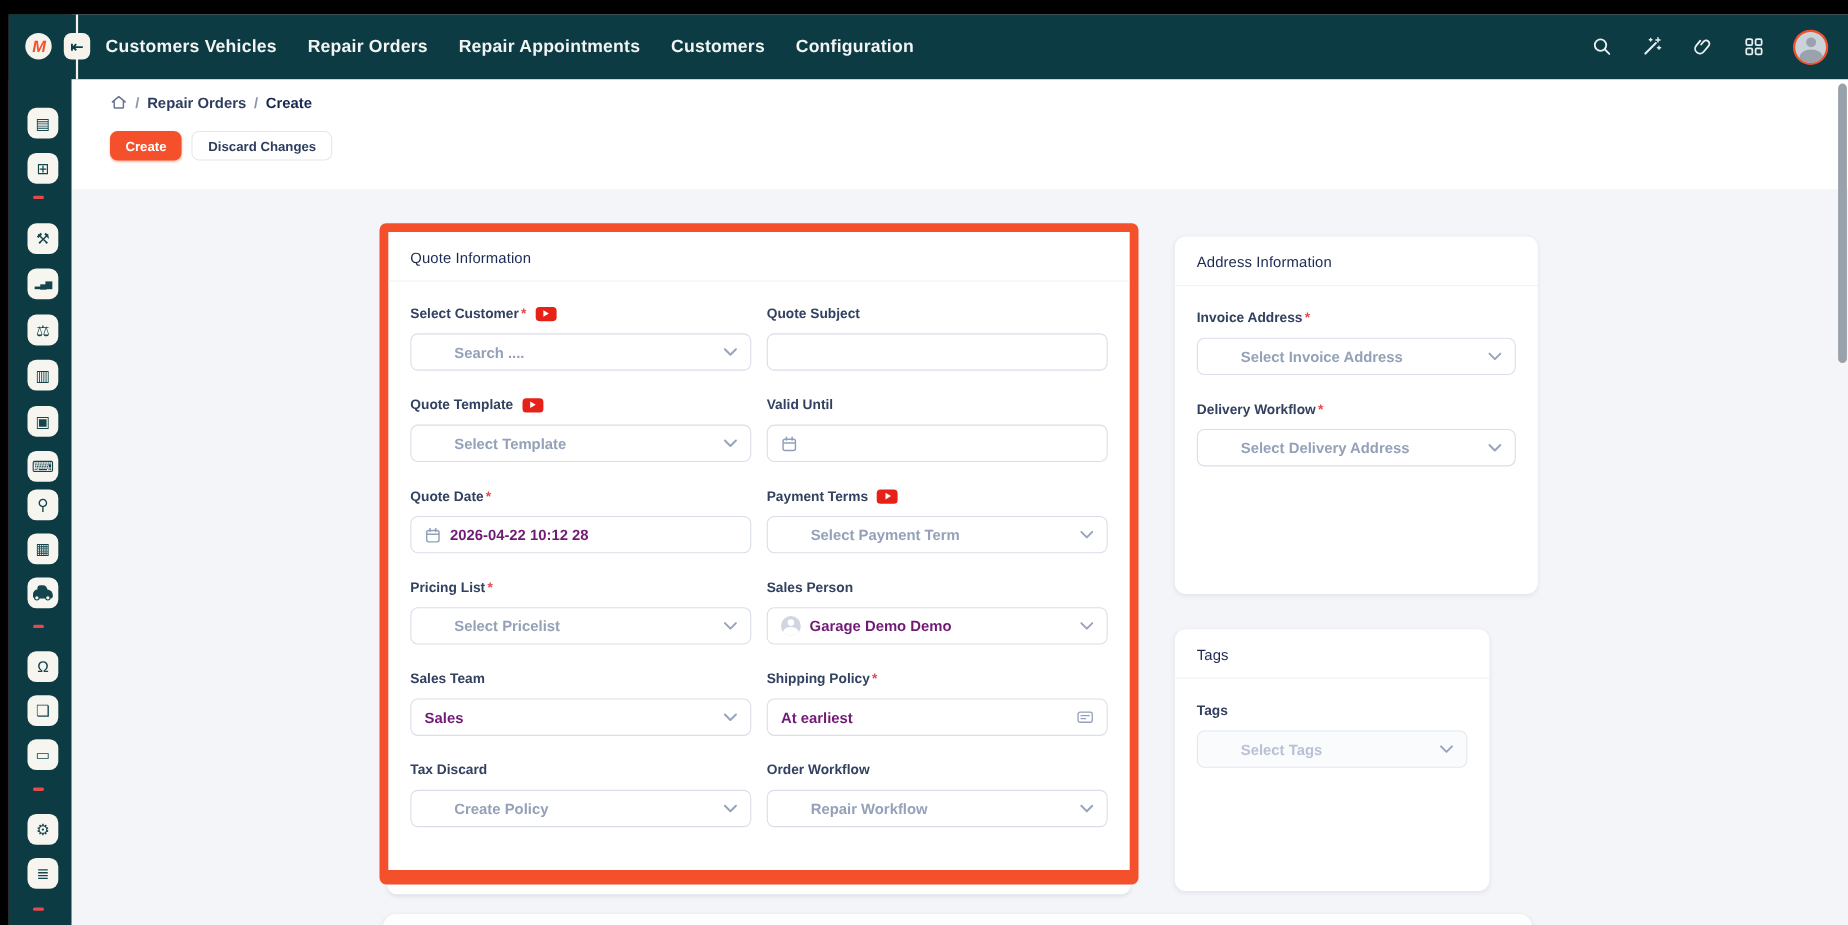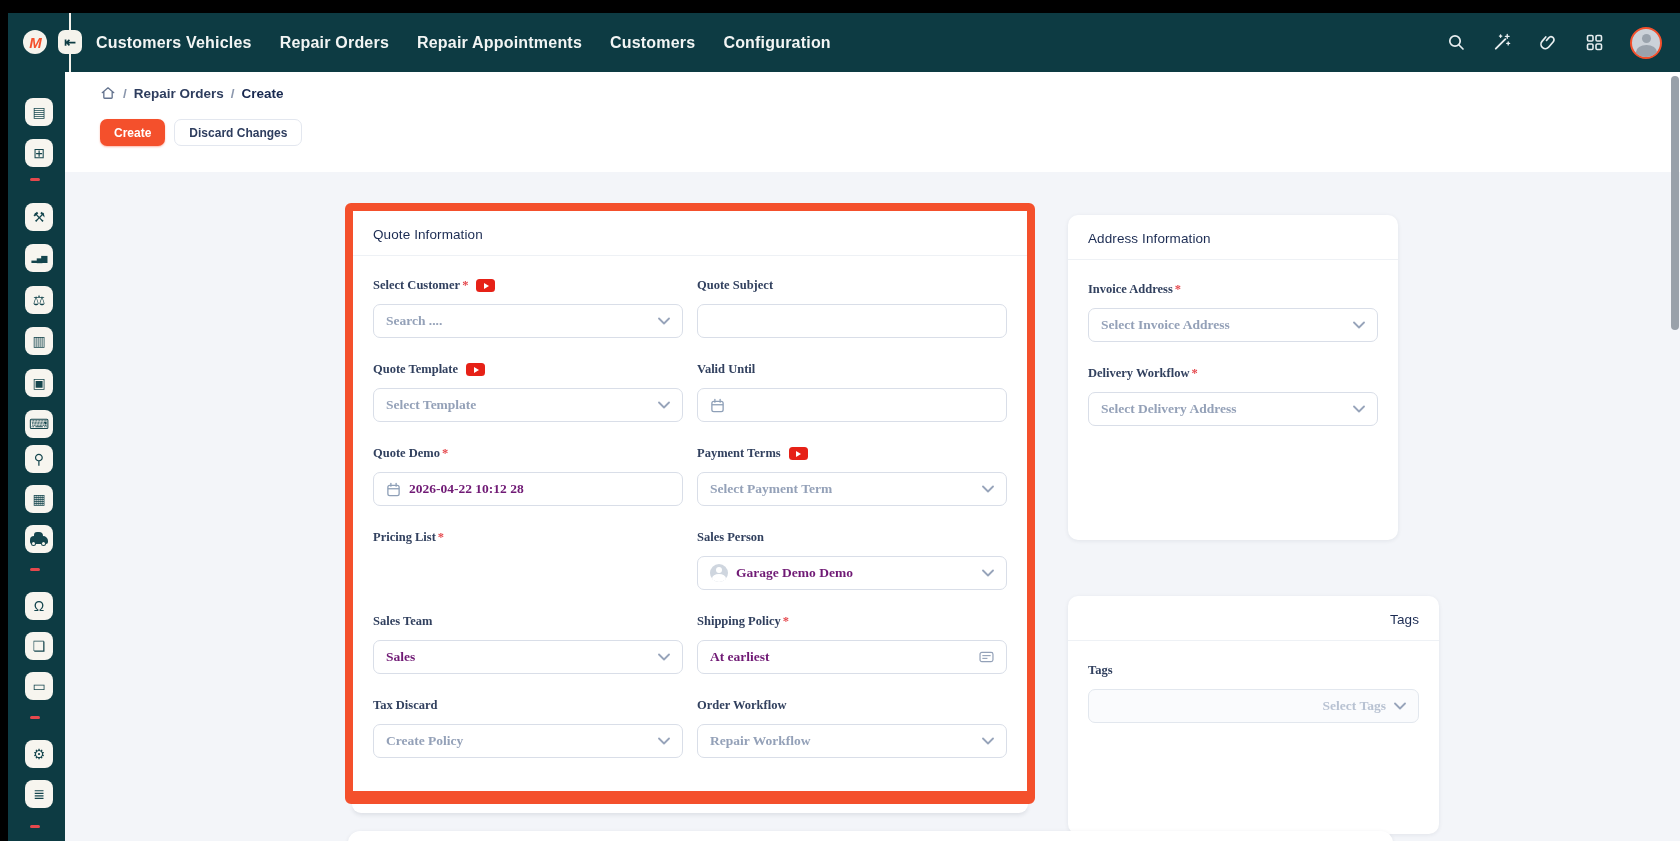--- a/index.html
+++ b/index.html
@@ -51,48 +51,48 @@
   .btn-create { background:#f4502c; color:#fff; box-shadow:0 1px 2px rgba(244,80,44,.4); }
   .btn-discard { background:#fff; color:#2e3d5e; border:1px solid #e3e7ef; }
 
   
   .scroll-thumb { position:absolute; right:1px; top:76px; width:8px; height:254px; background:#99a1aa; border-radius:4px; z-index:70; cursor:pointer; }
 
   
   .card { position:absolute; background:#fff; border-radius:10px; box-shadow:0 1px 4px rgba(25,39,60,.08); }
   .card-header { padding:16px 20px 13px 20px; border-bottom:1px solid #eef1f5; }
   .card-title { font-size:13.5px; font-weight:normal; color:#1b2b52; letter-spacing:.1px; }
-  .card-body { padding:22px 20px 0 20px;font-family:Liberation Serif, serif; }
+  .card-body { padding:22px 20px 0 20px; }
 
   .quote-frame { position:absolute; left:345px; top:203px; width:690px; height:601px; background:#fff;
                  border:8px solid #f4502c; border-bottom-width:13px; border-radius:6px; z-index:10; overflow:hidden; }
   .quote-peek { position:absolute; left:352px; top:804px; width:676px; height:9px; background:#fff;
                 border-radius:0 0 10px 10px; box-shadow:0 2px 4px rgba(25,39,60,.10); }
   .fields-grid { display:grid; grid-template-columns:1fr 1fr; column-gap:14px; }
 
   .field { margin-bottom:24px; }
   .field-label { display:flex; align-items:center; gap:8px; margin-bottom:11px; font-size:12.5px; font-weight:bold; color:#32415f; }
   .req { color:#e5484d; font-weight:bold; margin-left:-6px; }
   .yt { width:19px; height:13px; background:#e62117; border-radius:3.5px; position:relative; display:inline-block; }
   .yt::after { content:""; position:absolute; left:7.5px; top:3.5px; border-left:5px solid #fff; border-top:3px solid transparent; border-bottom:3px solid transparent; }
 
   .control { height:34px; border:1px solid #d9dee8; border-radius:7px; background:#fff; display:flex; align-items:center;
              padding:0 12px; gap:8px; font-size:13.5px; font-weight:600; cursor:pointer; }
   .control .txt { flex:1; white-space:nowrap; overflow:hidden; }
-  .placeholder { color:#94a1b8; }
+  .placeholder { color:#94a1b8;margin-left:27px; }
   .value { color:#701a75; }
   .control-disabled { background:#fafbfd; border-color:#e2e7ee; }
   .control-disabled .placeholder { color:#b8c2d2; }
 
   .avatar-sm { width:18px; height:18px; border-radius:50%; background:#cfd6df; position:relative; overflow:hidden; flex:0 0 auto; }
   .avatar-sm::before { content:""; position:absolute; top:3px; left:6px; width:6px; height:6px; border-radius:50%; background:#fff; }
   .avatar-sm::after  { content:""; position:absolute; top:10px; left:2px; width:14px; height:9px; border-radius:50% 50% 0 0; background:#fff; }
 
   .address-card { left:1068px; top:215px; width:330px; height:325px; }
-  .tags-card    { left:1068px; top:596px; width:371px; height:238px;text-align:right; }
+  .tags-card    { left:1068px; top:572px; width:286px; height:238px; }
   .bottom-panel { left:348px; top:831px; width:1045px; height:24px; border-radius:12px 12px 0 0; }
 
   svg { display:block; }
 </style>
 </head>
 <body>
 
 <div class="stage">
 
   <div class="header-band"></div>
@@ -167,21 +167,21 @@
                 <line x1="2" y1="7.2" x2="14" y2="7.2" stroke="#8fa0b8" stroke-width="1.4"></line>
                 <line x1="5.2" y1="1.6" x2="5.2" y2="4.4" stroke="#8fa0b8" stroke-width="1.4" stroke-linecap="round"></line>
                 <line x1="10.8" y1="1.6" x2="10.8" y2="4.4" stroke="#8fa0b8" stroke-width="1.4" stroke-linecap="round"></line>
               </svg>
             </span>
             <span class="txt placeholder"></span>
           </div>
         </div>
         <div class="field">
           <div class="field-label">
-            <span>Quote Demo</span>
+            <span>Quote Date</span>
             <span class="req">*</span>
           </div>
           <div class="control">
             <span>
               <svg width="15" height="15" viewBox="0 0 16 16">
                 <rect x="2" y="3.5" width="12" height="11" rx="2" fill="none" stroke="#8fa0b8" stroke-width="1.4"></rect>
                 <line x1="2" y1="7.2" x2="14" y2="7.2" stroke="#8fa0b8" stroke-width="1.4"></line>
                 <line x1="5.2" y1="1.6" x2="5.2" y2="4.4" stroke="#8fa0b8" stroke-width="1.4" stroke-linecap="round"></line>
                 <line x1="10.8" y1="1.6" x2="10.8" y2="4.4" stroke="#8fa0b8" stroke-width="1.4" stroke-linecap="round"></line>
               </svg>
@@ -200,20 +200,28 @@
               <svg width="12" height="8" viewBox="0 0 12 8">
                 <polyline points="1,1.5 6,6.5 11,1.5" fill="none" stroke="#97a4ba" stroke-width="1.8" stroke-linecap="round" stroke-linejoin="round"></polyline>
               </svg>
             </span>
           </div>
         </div>
         <div class="field">
           <div class="field-label">
             <span>Pricing List</span>
             <span class="req">*</span>
+          </div>
+          <div class="control">
+            <span class="txt placeholder">Select Pricelist</span>
+            <span>
+              <svg width="12" height="8" viewBox="0 0 12 8">
+                <polyline points="1,1.5 6,6.5 11,1.5" fill="none" stroke="#97a4ba" stroke-width="1.8" stroke-linecap="round" stroke-linejoin="round"></polyline>
+              </svg>
+            </span>
           </div>
         </div>
         <div class="field">
           <div class="field-label">
             <span>Sales Person</span>
           </div>
           <div class="control">
             <span class="avatar-sm"></span>
             <span class="txt value">Garage Demo Demo</span>
             <span>

